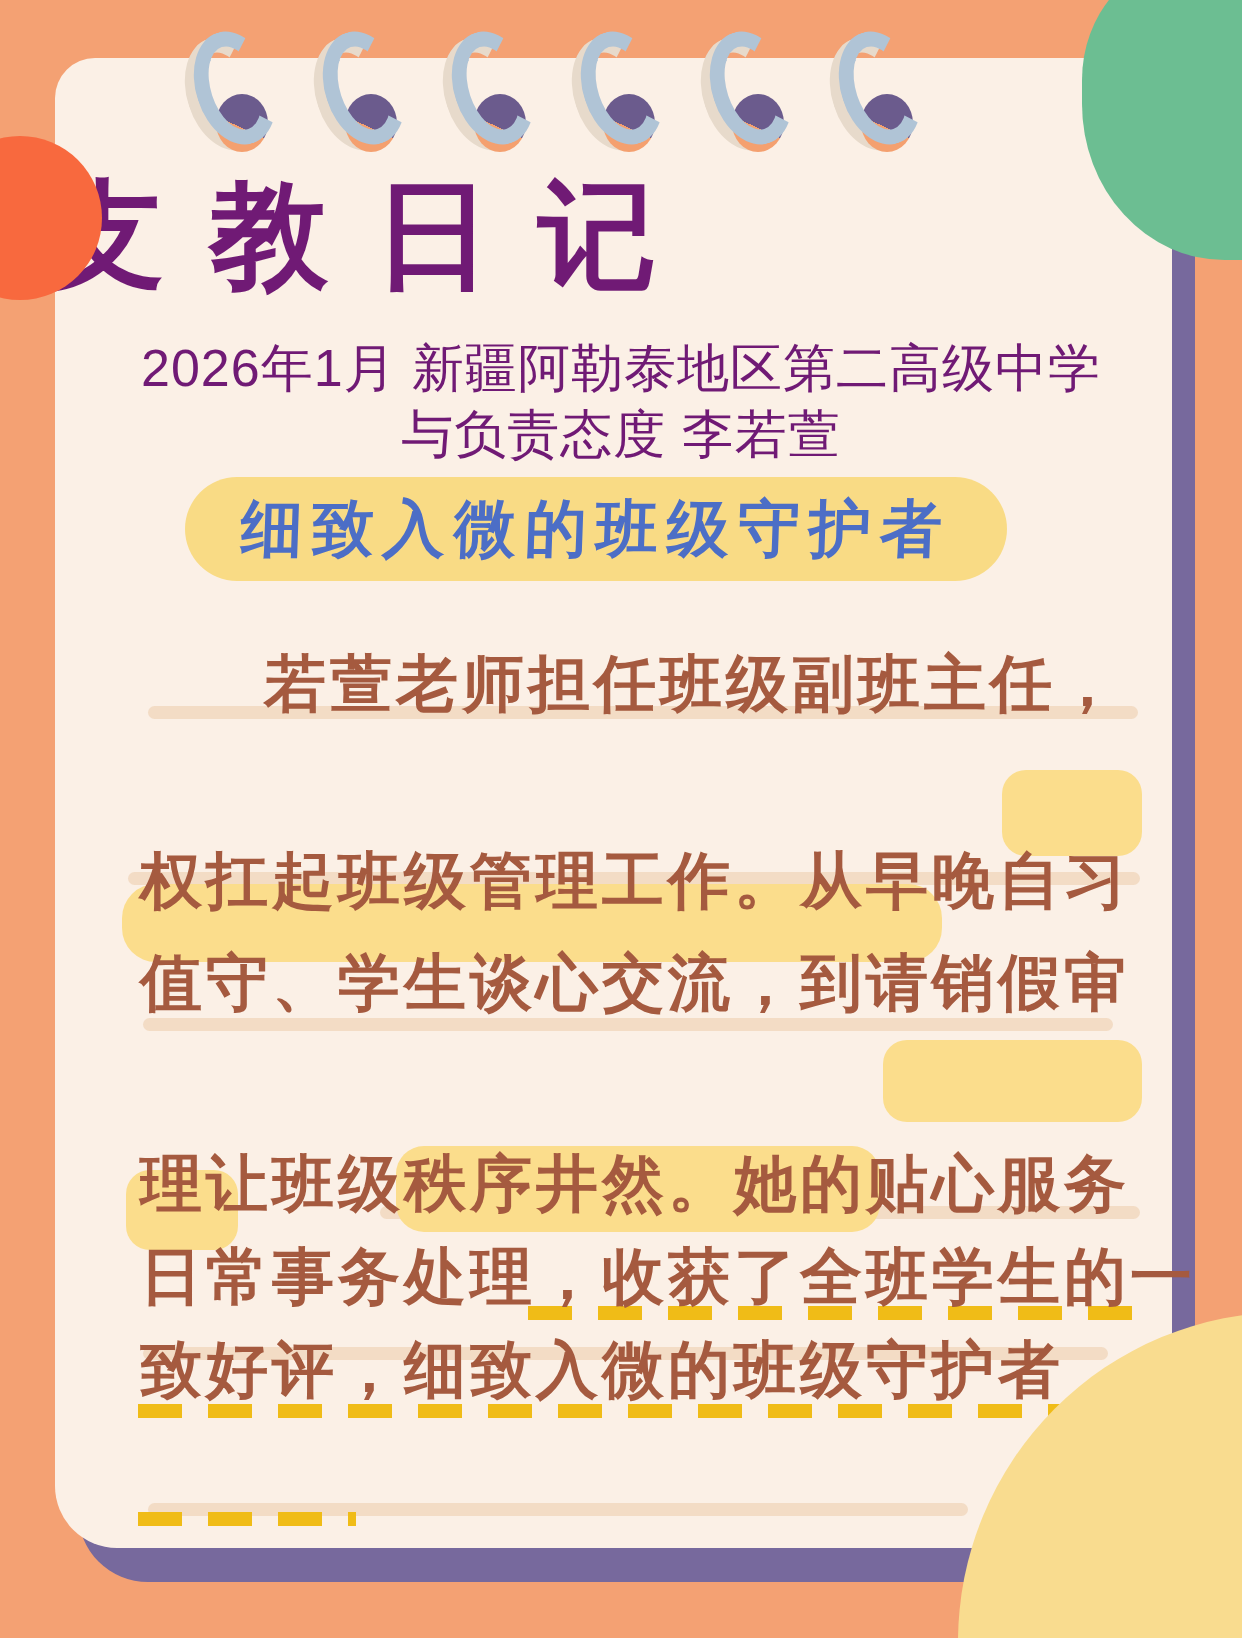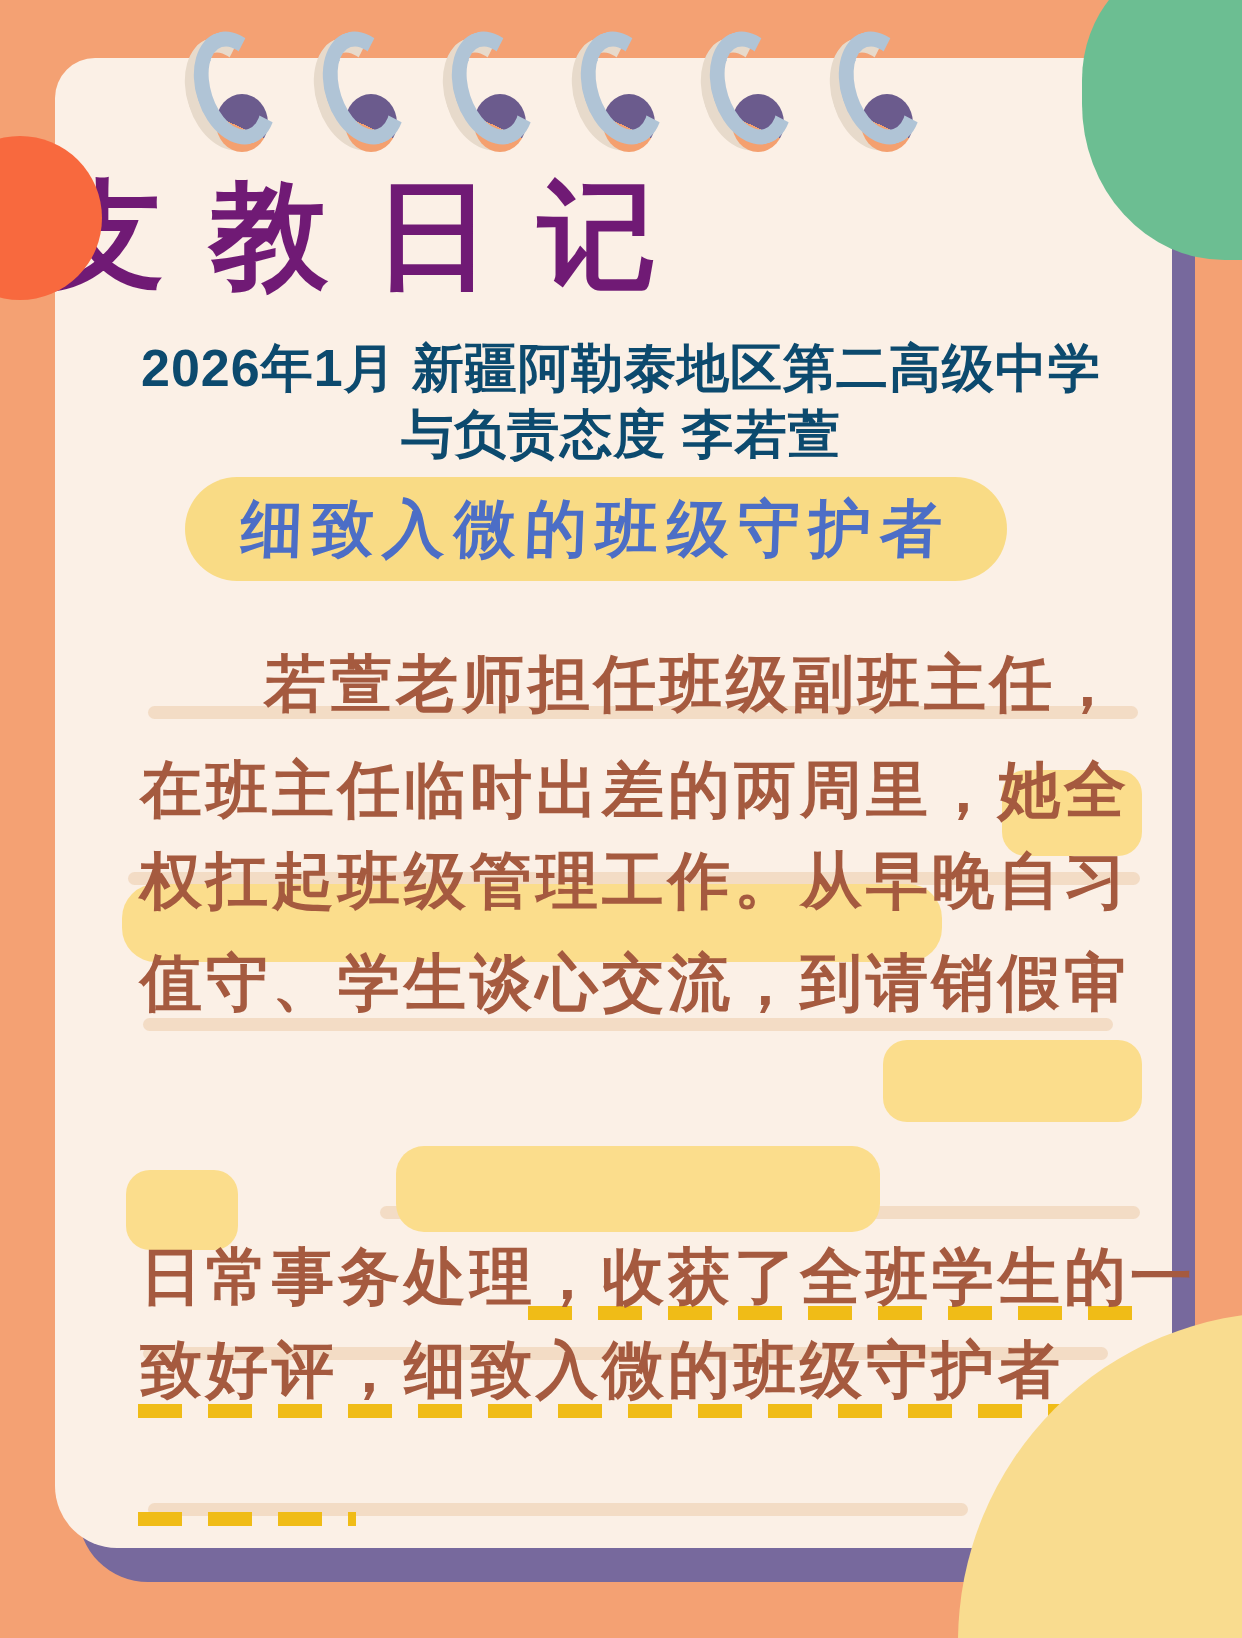--- a/index.html
+++ b/index.html
@@ -53,22 +53,22 @@
   }
   .r1{left:196px}.r2{left:325px}.r3{left:454px}.r4{left:583px}.r5{left:712px}.r6{left:841px}
 
   
   .title{
     position:absolute;left:0;top:172px;width:1242px;
     text-align:left;color:#701a75;font-weight:bold;
     font-size:118px;line-height:126px;letter-spacing:46px;padding-left:46px;
     box-sizing:border-box;
   }
-  .sub{position:absolute;left:0;width:1242px;text-align:center;color:#0c4a6e;
-       font-weight:bold;font-size:52px;line-height:60px;letter-spacing:1px;}
+  .sub{position:absolute;left:0;width:1242px;text-align:center;color:#701a75;
+       font-weight:normal;font-size:52px;line-height:60px;letter-spacing:1px;}
   .sub1{top:338px}.sub2{top:404px}
   .pill{
     position:absolute;left:185px;top:477px;width:822px;height:104px;
     background:#F9DB85;border-radius:52px;
     display:flex;align-items:center;justify-content:center;
   }
   .pill span{
     color:#4C6EC6;font-weight:bold;font-size:62px;letter-spacing:9px;
     transform:skewX(-2deg);
   }
@@ -165,23 +165,23 @@
   <div class="hl h2"></div>
   <div class="hl h3"></div>
   <div class="hl h4"></div>
   <div class="hl h5"></div>
 
   <div class="dash d1"></div>
   <div class="dash d2"></div>
   <div class="dash d3"></div>
 
   <div class="bline b1">若萱老师担任班级副班主任，</div>
-  <div class="bline b2">在班主任临时出差的两周里，她全</div>
   <div class="bline b3">权扛起班级管理工作。从早晚自习</div>
   <div class="bline b4">值守、学生谈心交流，到请销假审</div>
+  <div class="bline b6">理让班级秩序井然。她的贴心服务</div>
   <div class="bline b7">日常事务处理，收获了全班学生的一</div>
   <div class="bline b8">致好评，细致入微的班级守护者</div>
 
   <div class="dot-orange"></div>
   <div class="blob-green"></div>
   <div class="blob-yellow"></div>
 
 </div>
 
 </body></html>

